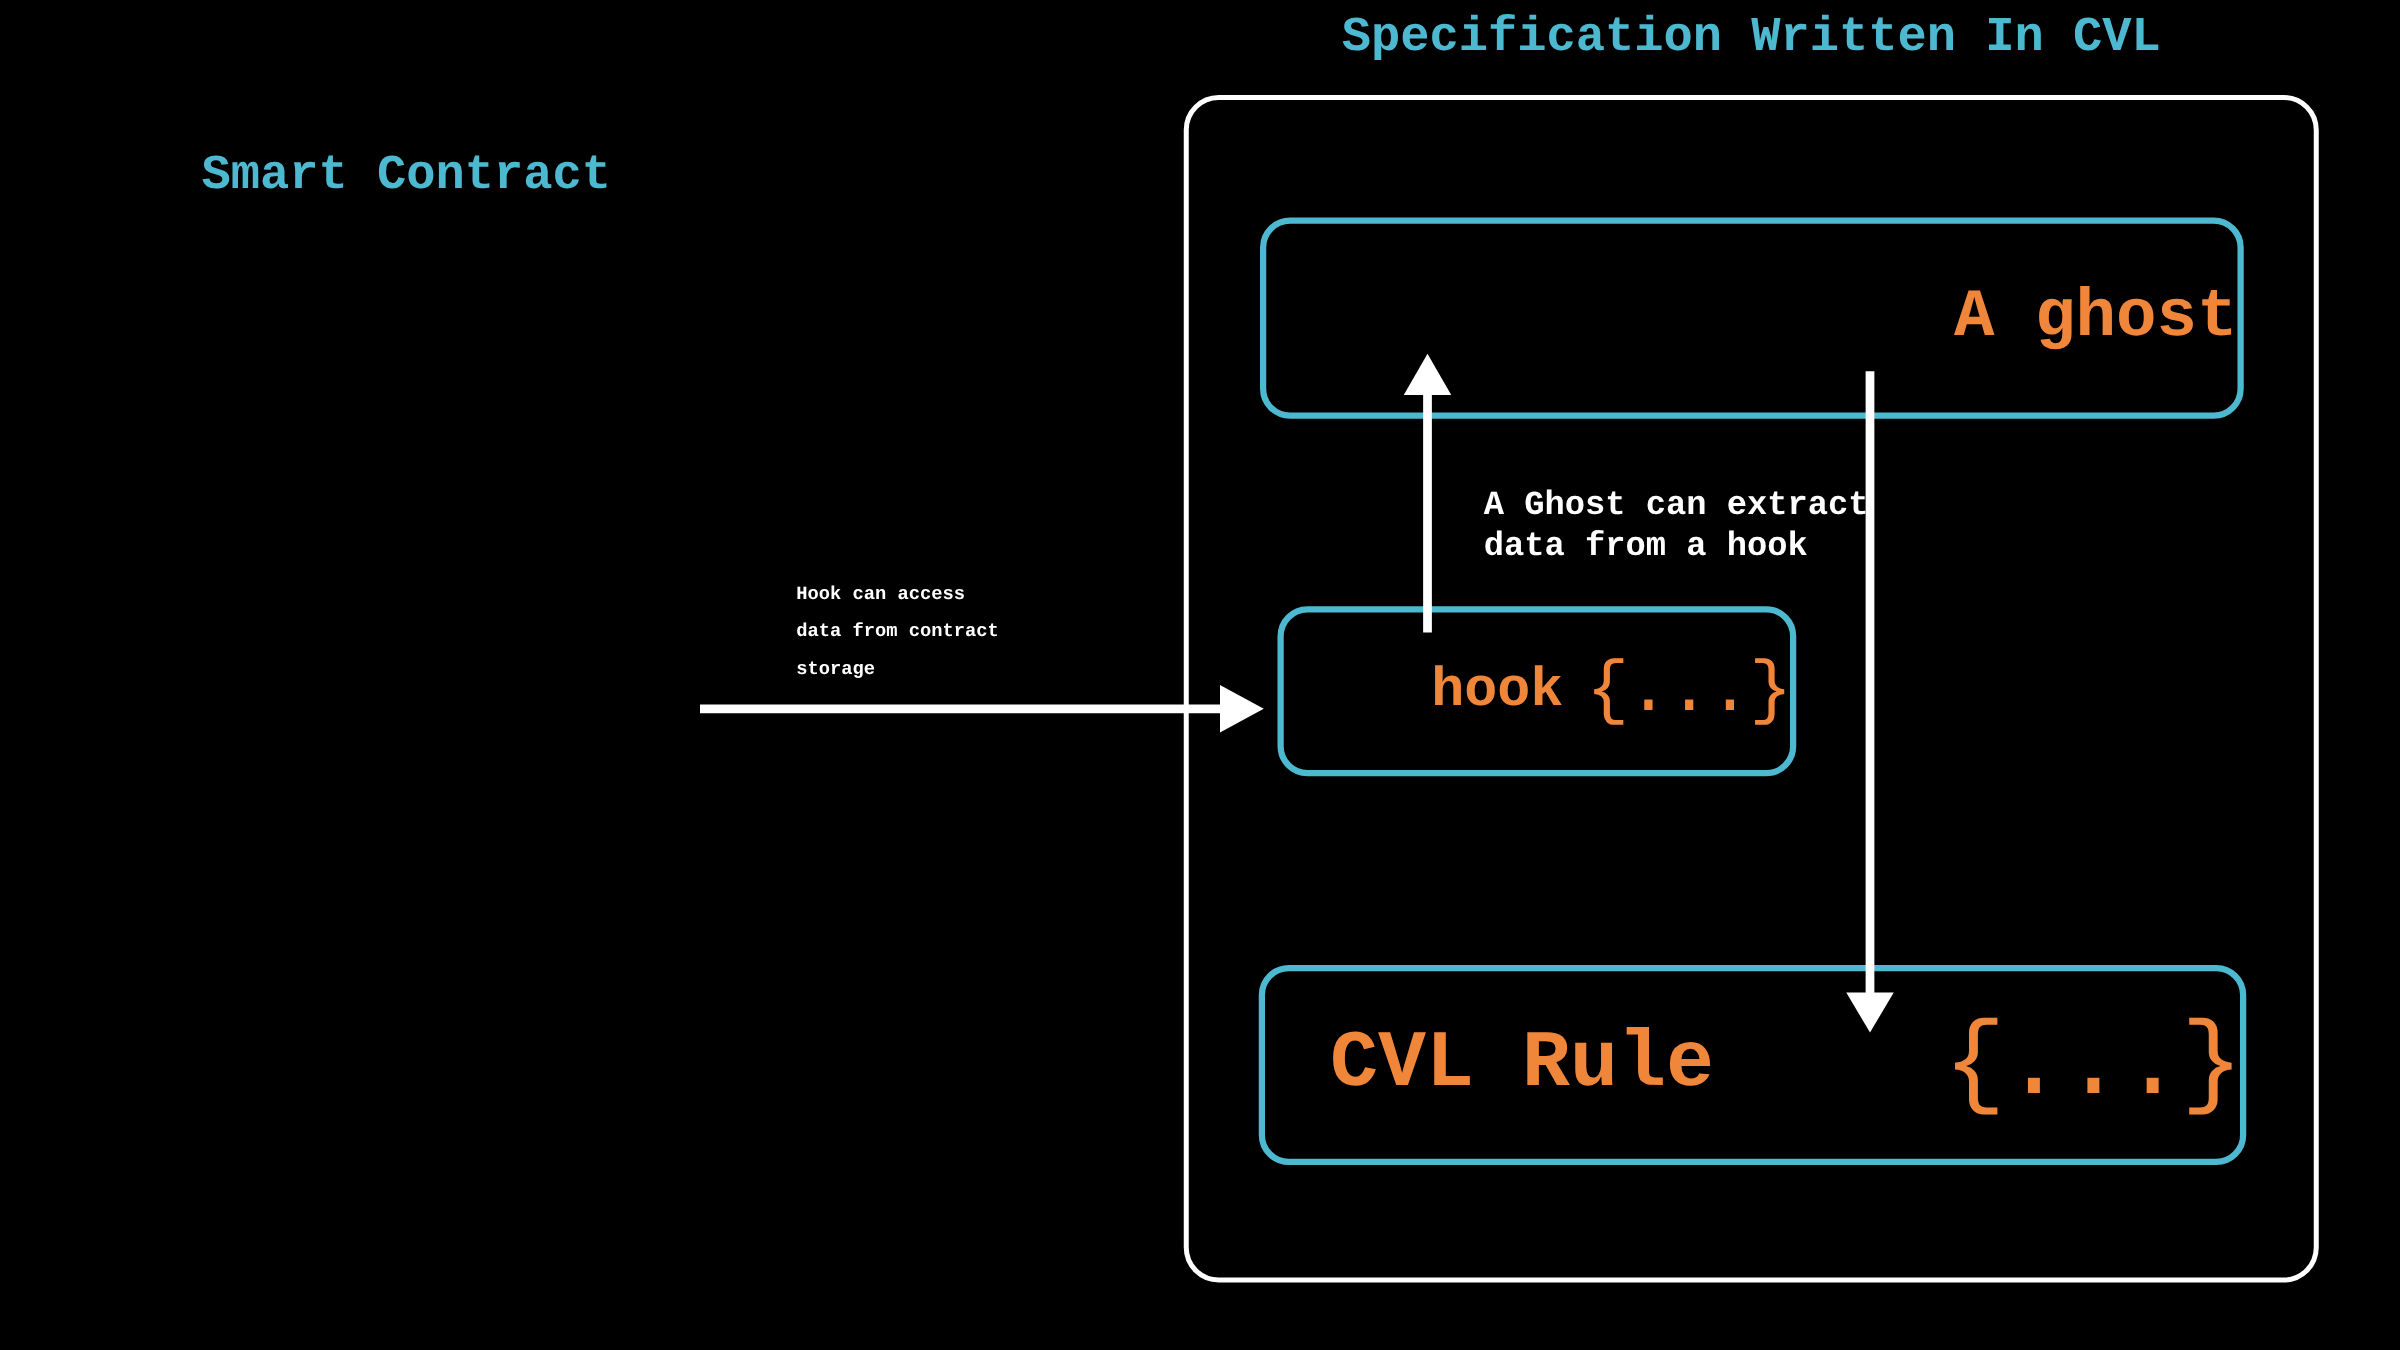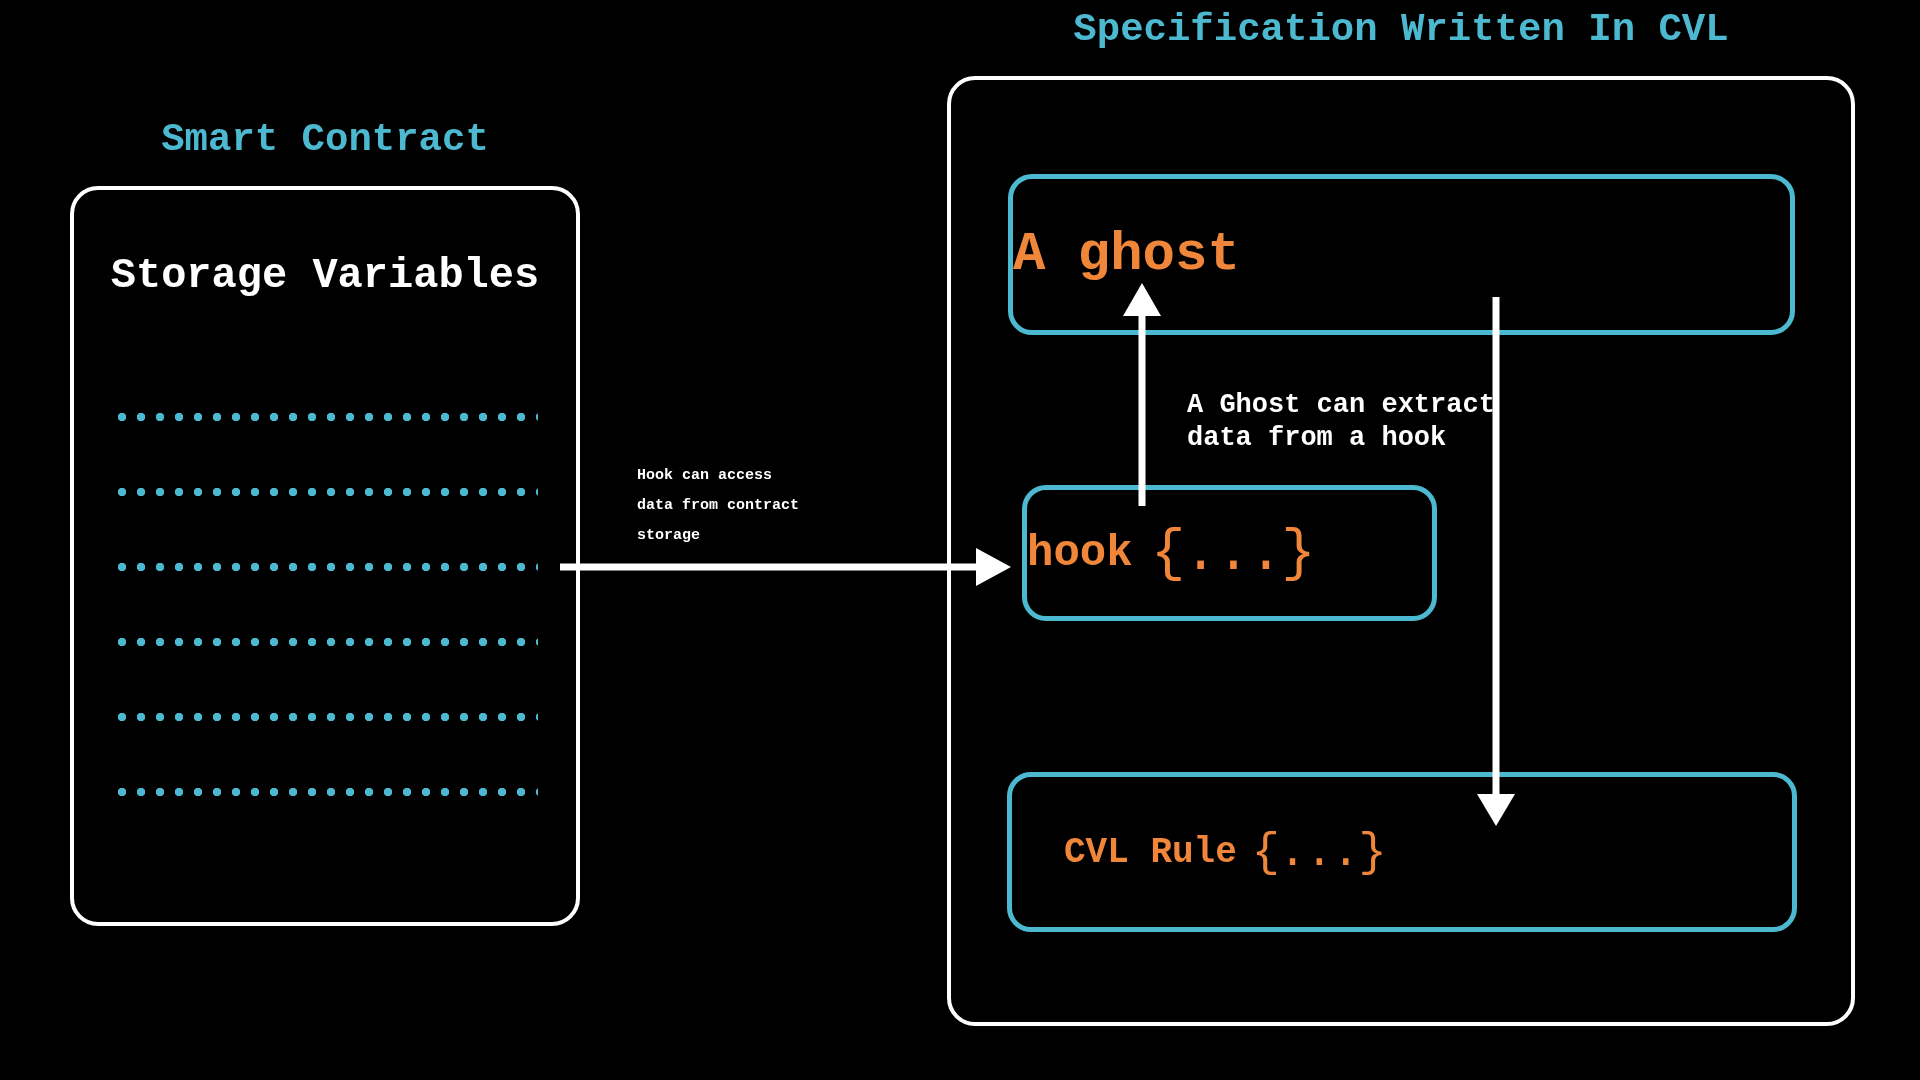--- a/index.html
+++ b/index.html
@@ -60,26 +60,26 @@
     background-repeat: repeat-x;
   }
 
   .teal-box {
     position: absolute;
     border: 5px solid var(--teal);
     border-radius: 24px;
     color: var(--orange);
     display: flex;
     align-items: center;
-    justify-content: flex-start;
+    justify-content: flex-end;
     background: transparent;
   }
   .ghost-box { left: 1008px; top: 174px; width: 787px; height: 161px; font-size: 54px; }
   .hook-box  { left: 1022px; top: 485px; width: 415px; height: 136px; font-size: 44px; }
-  .rule-box  { left: 1007px; top: 772px; width: 790px; height: 160px; font-size: 36px; justify-content: flex-start; padding-left: 52px; }
+  .rule-box  { left: 1007px; top: 772px; width: 790px; height: 160px; font-size: 64px; justify-content: space-between; padding-left: 52px; }
 
   .braces {
     font-weight: 400;
     font-size: 1.3em;
     margin-left: 0.32em;
     letter-spacing: -0.03em;
   }
 
   .annotation {
     position: absolute;
@@ -100,31 +100,20 @@
   }
 </style>
 </head>
 <body>
 
 <div class="canvas">
 
   <div class="panel-title spec-title">Specification Written In CVL</div>
   <div class="panel-title sc-title">Smart Contract</div>
 
-  <div class="white-box sc-box">
-    <div class="storage-label">Storage Variables</div>
-    <div class="dot-rows">
-        <div class="dot-row"></div>
-        <div class="dot-row"></div>
-        <div class="dot-row"></div>
-        <div class="dot-row"></div>
-        <div class="dot-row"></div>
-        <div class="dot-row"></div>
-      </div>
-  </div>
 
   <div class="white-box spec-box"></div>
 
   <div class="teal-box ghost-box">
     <span>A ghost</span>
   </div>
 
   <div class="teal-box hook-box">
     <span>hook</span>
     <span class="braces">{...}</span>

